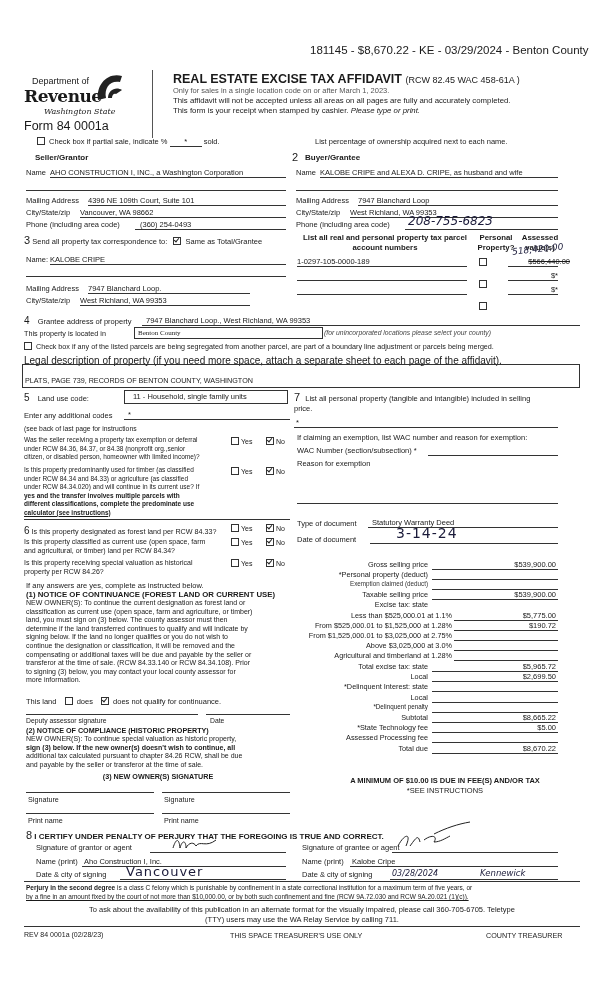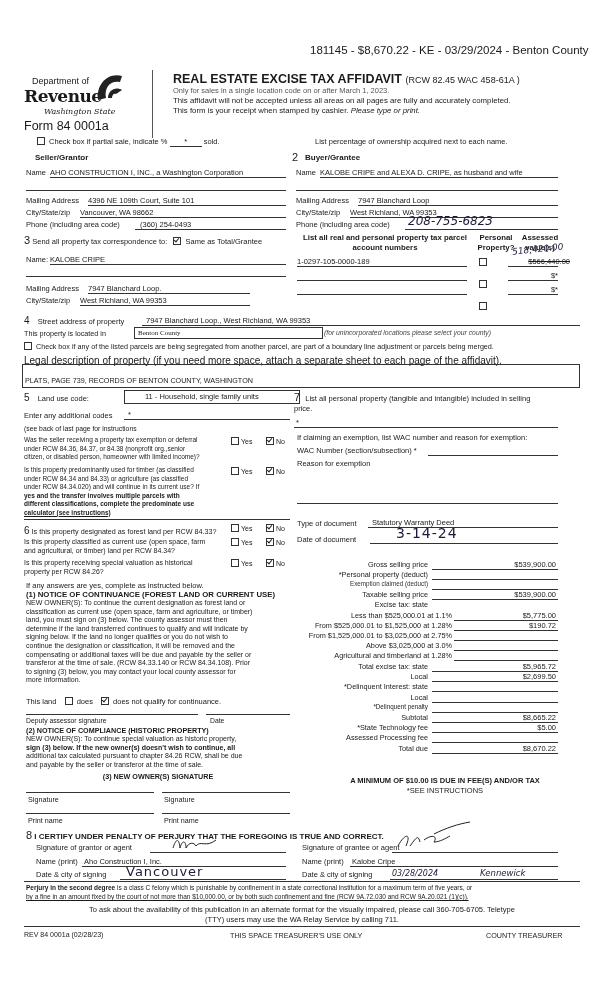--- a/index.html
+++ b/index.html
@@ -116,41 +116,41 @@
 </div>
 <div>
   <div class="line" style="left:297px;top:294px;width:170px;"></div>
   <span class="cb abs" style="left:479px;top:286px;"></span>
   <div class="t r" style="left:508px;top:285px;width:50px;font-size:7.5px;">$*</div>
   <div class="line" style="left:508px;top:294px;width:50px;"></div>
 </div>
 
 <div class="t" style="left:24px;top:315px;font-size:7.5px;">
   <span style="font-size:10px;margin-right:6px;">4</span>
-  <span>Street address of property</span>
+  <span>Grantee address of property</span>
 </div>
 <div class="t" style="left:146px;top:316px;font-size:7.5px;">7947 Blanchard Loop., West Richland, WA 99353</div>
 <div class="line" style="left:142px;top:325px;width:438px;"></div>
 <div class="t" style="left:24px;top:329px;font-size:7.2px;">This property is located in</div>
 <div class="box" style="left:134px;top:327px;width:184px;height:10px;font-size:7px;font-family:'Liberation Serif',serif;padding-left:3px;line-height:10px;">Benton County</div>
 <div class="t" style="left:324px;top:329px;font-size:6.8px;font-style:italic;color:#444;">(for unincorporated locations please select your county)</div>
 <div class="t" style="left:24px;top:342px;font-size:7.2px;">
   <span class="cb"></span>
   <span>Check box if any of the listed parcels are being segregated from another parcel, are part of a boundary line adjustment or parcels being merged.</span>
 </div>
 <div class="t" style="left:24px;top:355px;font-size:10px;">Legal description of property (if you need more space, attach a separate sheet to each page of the affidavit).</div>
 <div class="box" style="left:22px;top:364px;width:556px;height:22px;">
   <div class="t" style="left:2px;top:11px;font-size:7.2px;">PLATS, PAGE 739, RECORDS OF BENTON COUNTY, WASHINGTON</div>
 </div>
 
 <div class="t" style="left:24px;top:392px;font-size:7.5px;">
   <span style="font-size:10px;margin-right:6px;">5</span>
   <span>Land use code:</span>
 </div>
-<div class="box" style="left:124px;top:390px;width:154px;height:12px;font-size:7.5px;padding-left:20px;line-height:12px;">11 - Household, single family units</div>
+<div class="box" style="left:124px;top:390px;width:154px;height:12px;font-size:7.5px;padding-left:8px;line-height:12px;">11 - Household, single family units</div>
 <div class="t" style="left:24px;top:411px;font-size:7.5px;">Enter any additional codes</div>
 <div class="t" style="left:128px;top:410px;font-size:7.5px;">*</div>
 <div class="line" style="left:124px;top:419px;width:166px;"></div>
 <div class="t" style="left:24px;top:425px;font-size:6.8px;">(see back of last page for instructions</div>
 
 <div class="abs" style="left:24px;top:436px;font-size:6.5px;line-height:8.5px;">
   <div>Was the seller receiving a property tax exemption or deferral</div>
   <div>under RCW 84.36, 84.37, or 84.38 (nonprofit org.,senior</div>
   <div>citizen, or disabled person, homeowner with limited income)?</div>
 </div>

